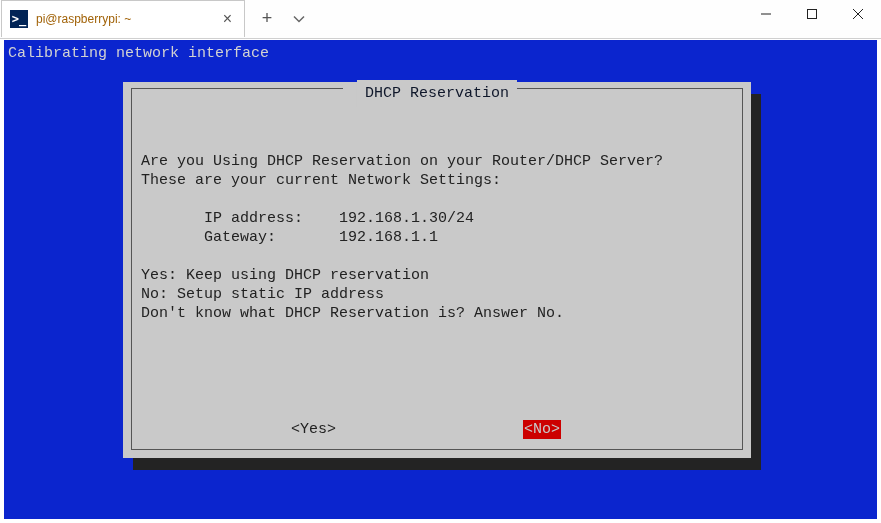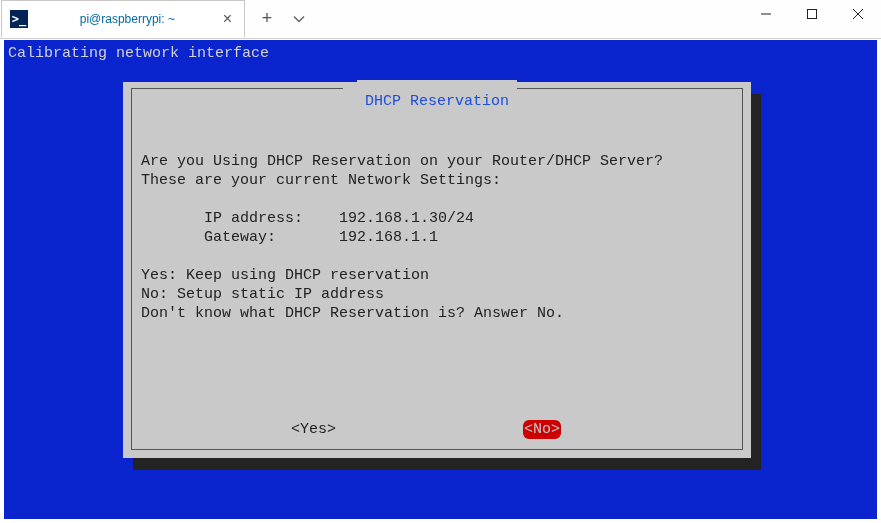--- a/index.html
+++ b/index.html
@@ -1,21 +1,21 @@
 <!DOCTYPE html>
 <html><head>
   <meta charset="utf-8">
   <style>
     html, body { margin:0; padding:0; width:881px; height:523px; font-family:sans-serif; background:#fff; overflow:hidden; }
 
     
     .title-bar { height:38px; background:#fefefe; position:relative; border-bottom:1px solid #d0d0d0; }
     .tab { position:absolute; left:1px; top:0; height:37px; width:244px; background:#fff; border:1px solid #c8c8c8; border-bottom:none; display:flex; align-items:center; padding:0 8px; box-sizing:border-box; }
     .ps-badge { width:18px; height:18px; background:#012456; color:#fff; font-size:12px; font-weight:bold; display:flex; align-items:center; justify-content:center; margin-right:8px; flex-shrink:0; font-family:Consolas,monospace; }
-    .tab-title { flex:1; font-size:12px; color:#0369a1; white-space:nowrap; overflow:hidden; text-overflow:ellipsis;text-align:center; }
+    .tab-title { flex:1; font-size:12px; color:#a16207; white-space:nowrap; overflow:hidden; text-overflow:ellipsis; }
     .tab-close { font-size:16px; color:#555; padding:0 4px; cursor:pointer; font-family:Arial,sans-serif; line-height:1; }
     .tb-btn { position:absolute; top:0; height:37px; display:flex; align-items:center; justify-content:center; color:#555; cursor:pointer; }
     .new-tab { left:252px; width:30px; font-size:18px; font-weight:300; }
     .dropdown { left:284px; width:30px; }
     .dropdown svg { width:12px; height:12px; fill:none; stroke:#666; stroke-width:1.5; }
     .win-controls { position:absolute; right:0; top:0; height:28px; display:flex; }
     .win-btn { width:46px; height:28px; display:flex; align-items:center; justify-content:center; cursor:pointer; }
     .win-btn svg { width:10px; height:10px; stroke:#222; stroke-width:1; fill:none; }
 
     
@@ -24,26 +24,26 @@
 
     
     .dialog-shadow { position:absolute; left:129px; top:54px; width:628px; height:376px; background:#232323; }
     .dialog { position:absolute; left:119px; top:42px; width:628px; height:376px; background:#c9c9c9; box-sizing:border-box; }
     .dlg-border { position:absolute; background:#555; }
     .b-top-l  { top:6px;  left:8px;  height:1px; right:auto; }
     .b-top-r  { top:6px;  right:8px; height:1px; left:auto; }
     .b-bot    { bottom:8px; left:8px; right:8px; height:1px; }
     .b-left   { top:6px;  left:8px;  bottom:8px; width:1px; }
     .b-right  { top:6px;  right:8px; bottom:8px; width:1px; }
-    .dlg-title { position:absolute; top:-2px; left:50%; transform:translateX(-50%); background:#c9c9c9; padding:12px 8px; color:#1d4ed8; font-weight:normal; }
+    .dlg-title { position:absolute; top:-2px; left:50%; transform:translateX(-50%); background:#c9c9c9; padding:4px 8px; color:#0f172a; font-weight:normal; }
     .dlg-body { position:absolute; top:30px; left:18px; right:18px; bottom:48px; color:#222; white-space:pre;margin-top:40px; }
     .dlg-buttons { position:absolute; bottom:18px; left:0; right:0; height:20px; }
     .btn { position:absolute; font-family:inherit; font-size:inherit;text-align:right; }
     .btn-yes { left:168px; color:#222; }
-    .btn-no  { left:400px; background:#cc0000; color:#c9c9c9; padding:0 1px;border-radius:6px; }
+    .btn-no  { left:400px; background:#cc0000; color:#c9c9c9; padding:0 1px; }
   </style>
 </head>
 <body>
 
 <div class="title-bar">
   <div class="tab">
     <div class="ps-badge">&gt;_</div>
     <div class="tab-title">pi@raspberrypi: ~</div>
     <div class="tab-close">×</div>
   </div>

